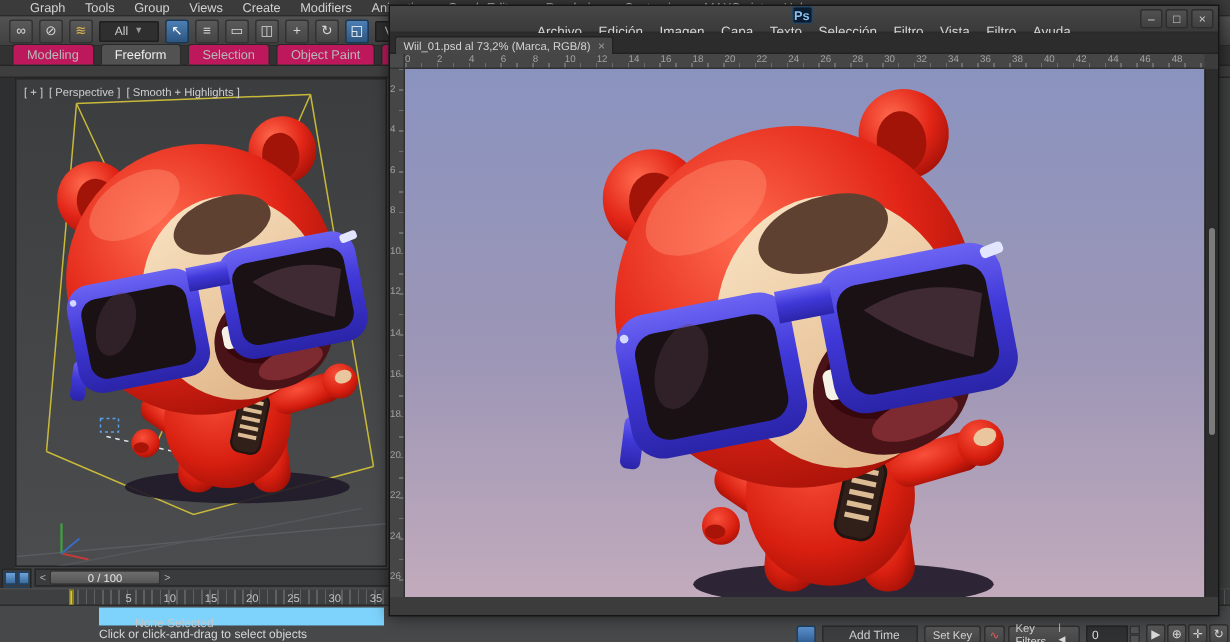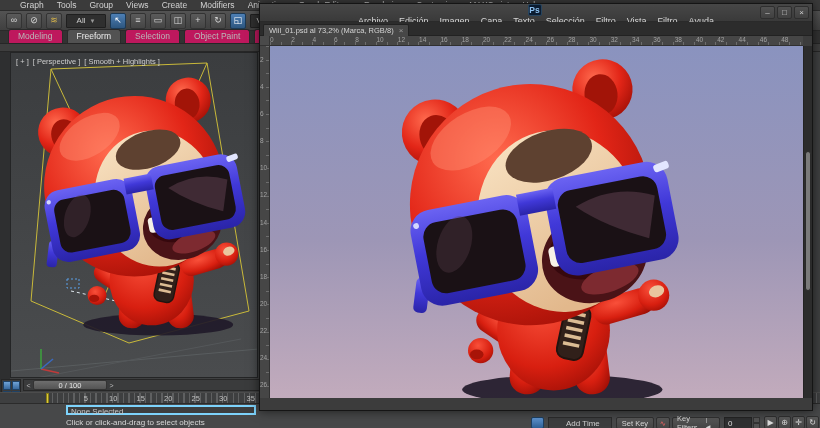--- a/index.html
+++ b/index.html
@@ -51,22 +51,22 @@
     background:repeating-linear-gradient(90deg,#5f6061 0 1px,transparent 1px 5.5px);}
   .max-ruler .nums{position:absolute;left:72px;top:1px;display:flex;}
   .max-ruler .nums span{width:27.5px;text-align:center;font-size:7.5px;color:#c2c2c2;}
   .frame-marker{position:absolute;left:46px;top:0;width:3px;height:12px;background:#d9c93e;border:1px solid #8a7d14;}
 
   
   .max-statusbar{left:0;top:404px;width:820px;height:24px;background:#474849;}
   .listener{position:absolute;left:0;top:0;width:62px;height:24px;border:1px solid #1d1d1d;font-family:"DejaVu Sans Mono",monospace;}
   .listener .l1{height:11px;background:#efc6c6;color:#c03434;font-size:7.5px;line-height:11px;padding-left:2px;overflow:hidden;white-space:nowrap;}
   .listener .l2{height:11px;background:#ffffff;color:#333;font-size:7.5px;line-height:11px;padding-left:2px;overflow:hidden;white-space:nowrap;}
-  .sel-field{position:absolute;left:66px;top:1px;width:190px;height:10px;background:#3d3e3f;border:2px solid #7dd3fc;
-    font-size:8px;color:#c8c8c8;line-height:9px;padding-left:3px;}
+  .sel-field{position:absolute;left:66px;top:1px;width:190px;height:10px;background:#3d3e3f;border:6px solid #7dd3fc;
+    font-size:8px;color:#c8c8c8;line-height:9px;padding-left:18px;}
   .prompt-line{position:absolute;left:66px;top:14px;font-size:8px;color:#d6d6d6;white-space:nowrap;}
   .kbd-icon{position:absolute;left:531px;top:13px;width:13px;height:12px;border-radius:2px;
     background:linear-gradient(#5e93cf,#2f5f94);border:1px solid #1d3f61;}
   .att-field{position:absolute;left:548px;top:13px;width:64px;height:12px;background:#3c3d3e;border:1px solid #2b2b2b;
     font-size:8px;color:#cfcfcf;line-height:11px;padding-left:17px;}
   .sbtn{position:absolute;top:13px;height:12px;background:linear-gradient(#565656,#454545);border:1px solid #303030;
     border-radius:2px;font-size:7.5px;color:#d6d6d6;display:flex;align-items:center;justify-content:center;padding:0 4px;}
   .frame-field{position:absolute;left:724px;top:13px;width:28px;height:12px;background:#2f3031;border:1px solid #242424;
     font-size:8px;color:#ddd;line-height:11px;padding-left:3px;}
   .spin{position:absolute;left:753px;top:13px;width:7px;height:12px;display:flex;flex-direction:column;}

